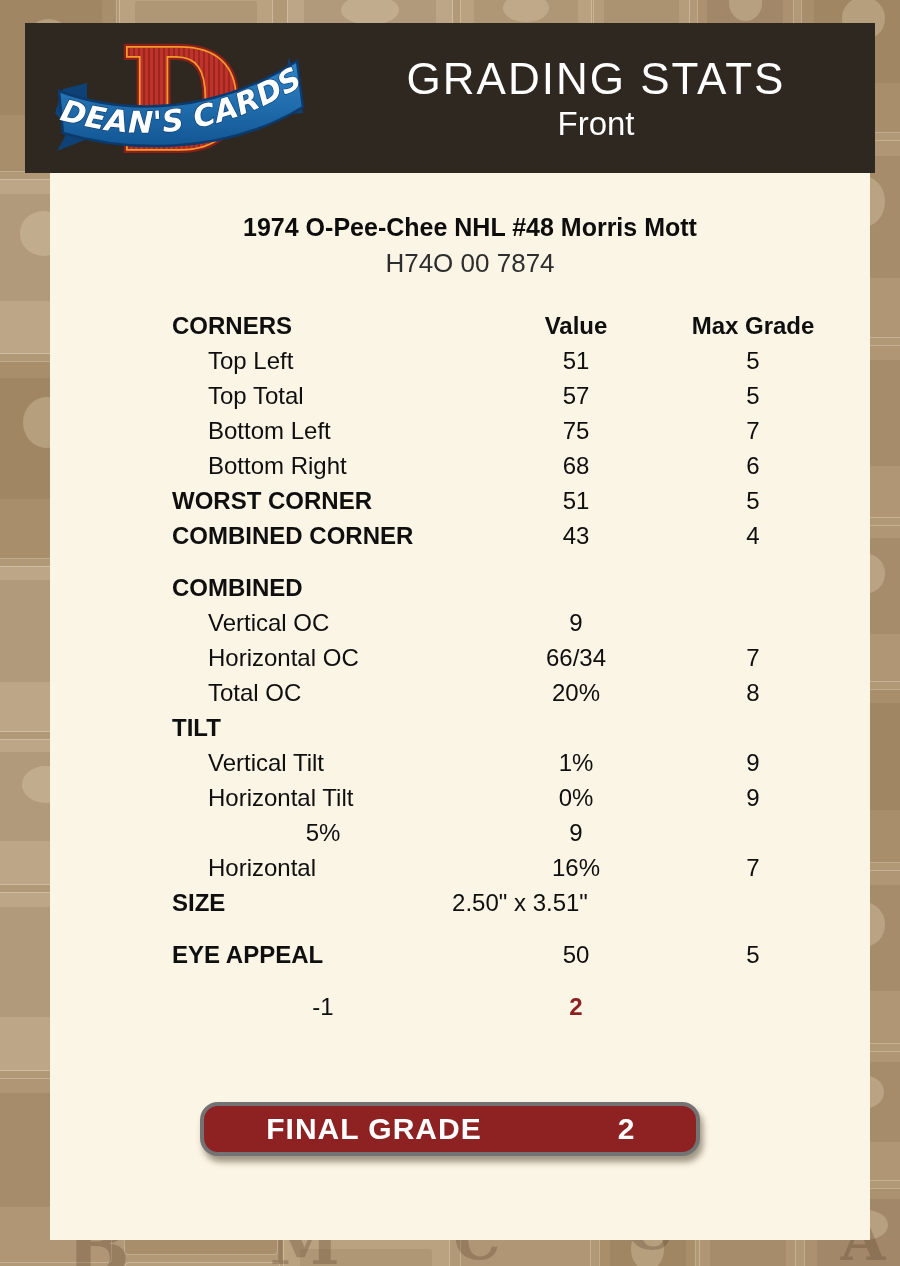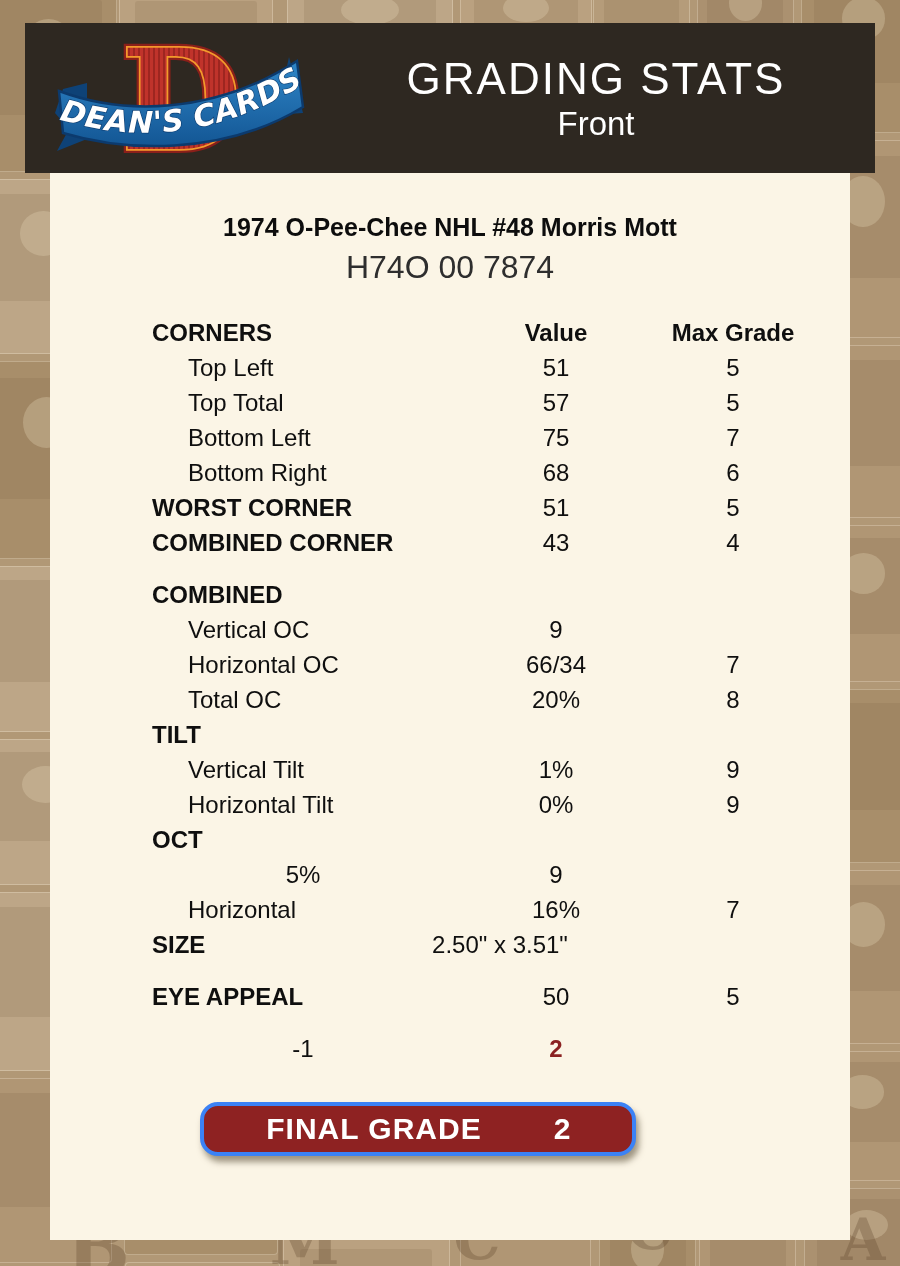--- a/index.html
+++ b/index.html
@@ -22,43 +22,43 @@
   .header-titles{
     position:absolute;left:300px;right:8px;top:0;height:100%;
     display:flex;flex-direction:column;align-items:center;justify-content:center;
     color:#ffffff;gap:6px;
   }
   .header-title{font-size:44px;letter-spacing:2px;line-height:1;}
   .header-subtitle{font-size:33px;line-height:1;}
   
   .panel{
     position:absolute;left:50px;top:173px;width:800px;height:1067px;
-    background:#fbf5e6;z-index:2;
+    background:#fbf5e6;z-index:2;padding-left:20px;
   }
   .card-title{margin-top:39px;text-align:center;font-size:25px;font-weight:bold;color:#0d0d0d;line-height:1.25;}
-  .cert-number{margin-top:5px;text-align:center;font-size:32px;color:#2e2e2e;line-height:1.2;}
+  .cert-number{margin-top:5px;text-align:center;font-size:26px;color:#2e2e2e;line-height:1.2;}
   
   .grades{margin-top:29px;}
   .grow{
     display:grid;grid-template-columns:302px 204px 150px;
     padding-left:102px;height:35px;align-items:center;
     font-size:24px;color:#0f0f0f;
   }
   .grow.gap{margin-top:17px;}
   .lbl.section{font-weight:bold;}
   .lbl.item{padding-left:36px;}
   .val,.max{text-align:center;white-space:nowrap;}
   .grow.heads .val,.grow.heads .max{font-weight:bold;}
   .val.wide{transform:translateX(-56px);}
   .max.red{color:#8b2121;font-weight:bold;}
   
   .final-btn{
-    position:absolute;left:150px;top:929px;width:436px;height:54px;
+    position:absolute;left:150px;top:929px;width:500px;height:54px;
     box-sizing:border-box;background:#8e2222;
-    border:4px solid #3b82f6;border-radius:18px;
+    border:4px solid #737373;border-radius:18px;
     box-shadow:3px 6px 6px rgba(108,97,76,.65);
   }
   .final-label{
     position:absolute;left:0;top:0;width:340px;height:100%;
     display:flex;align-items:center;justify-content:center;
     color:#fff;font-size:30px;font-weight:bold;letter-spacing:1px;
   }
   .final-value{
     position:absolute;right:30px;top:0;width:80px;height:100%;
     display:flex;align-items:center;justify-content:center;
@@ -412,25 +412,20 @@
         <div class="lbl item">Vertical Tilt</div>
         <div class="val">1%</div>
         <div class="max">9</div>
       </div>
       <div class="grow">
         <div class="lbl item">Horizontal Tilt</div>
         <div class="val">0%</div>
         <div class="max">9</div>
       </div>
       <div class="grow">
-        <div class="lbl section">OCT</div>
-        <div class="val"></div>
-        <div class="max"></div>
-      </div>
-      <div class="grow">
         <div class="val">5%</div>
         <div class="max">9</div>
       </div>
       <div class="grow">
         <div class="lbl item">Horizontal</div>
         <div class="val">16%</div>
         <div class="max">7</div>
       </div>
       <div class="grow">
         <div class="lbl section">SIZE</div>

